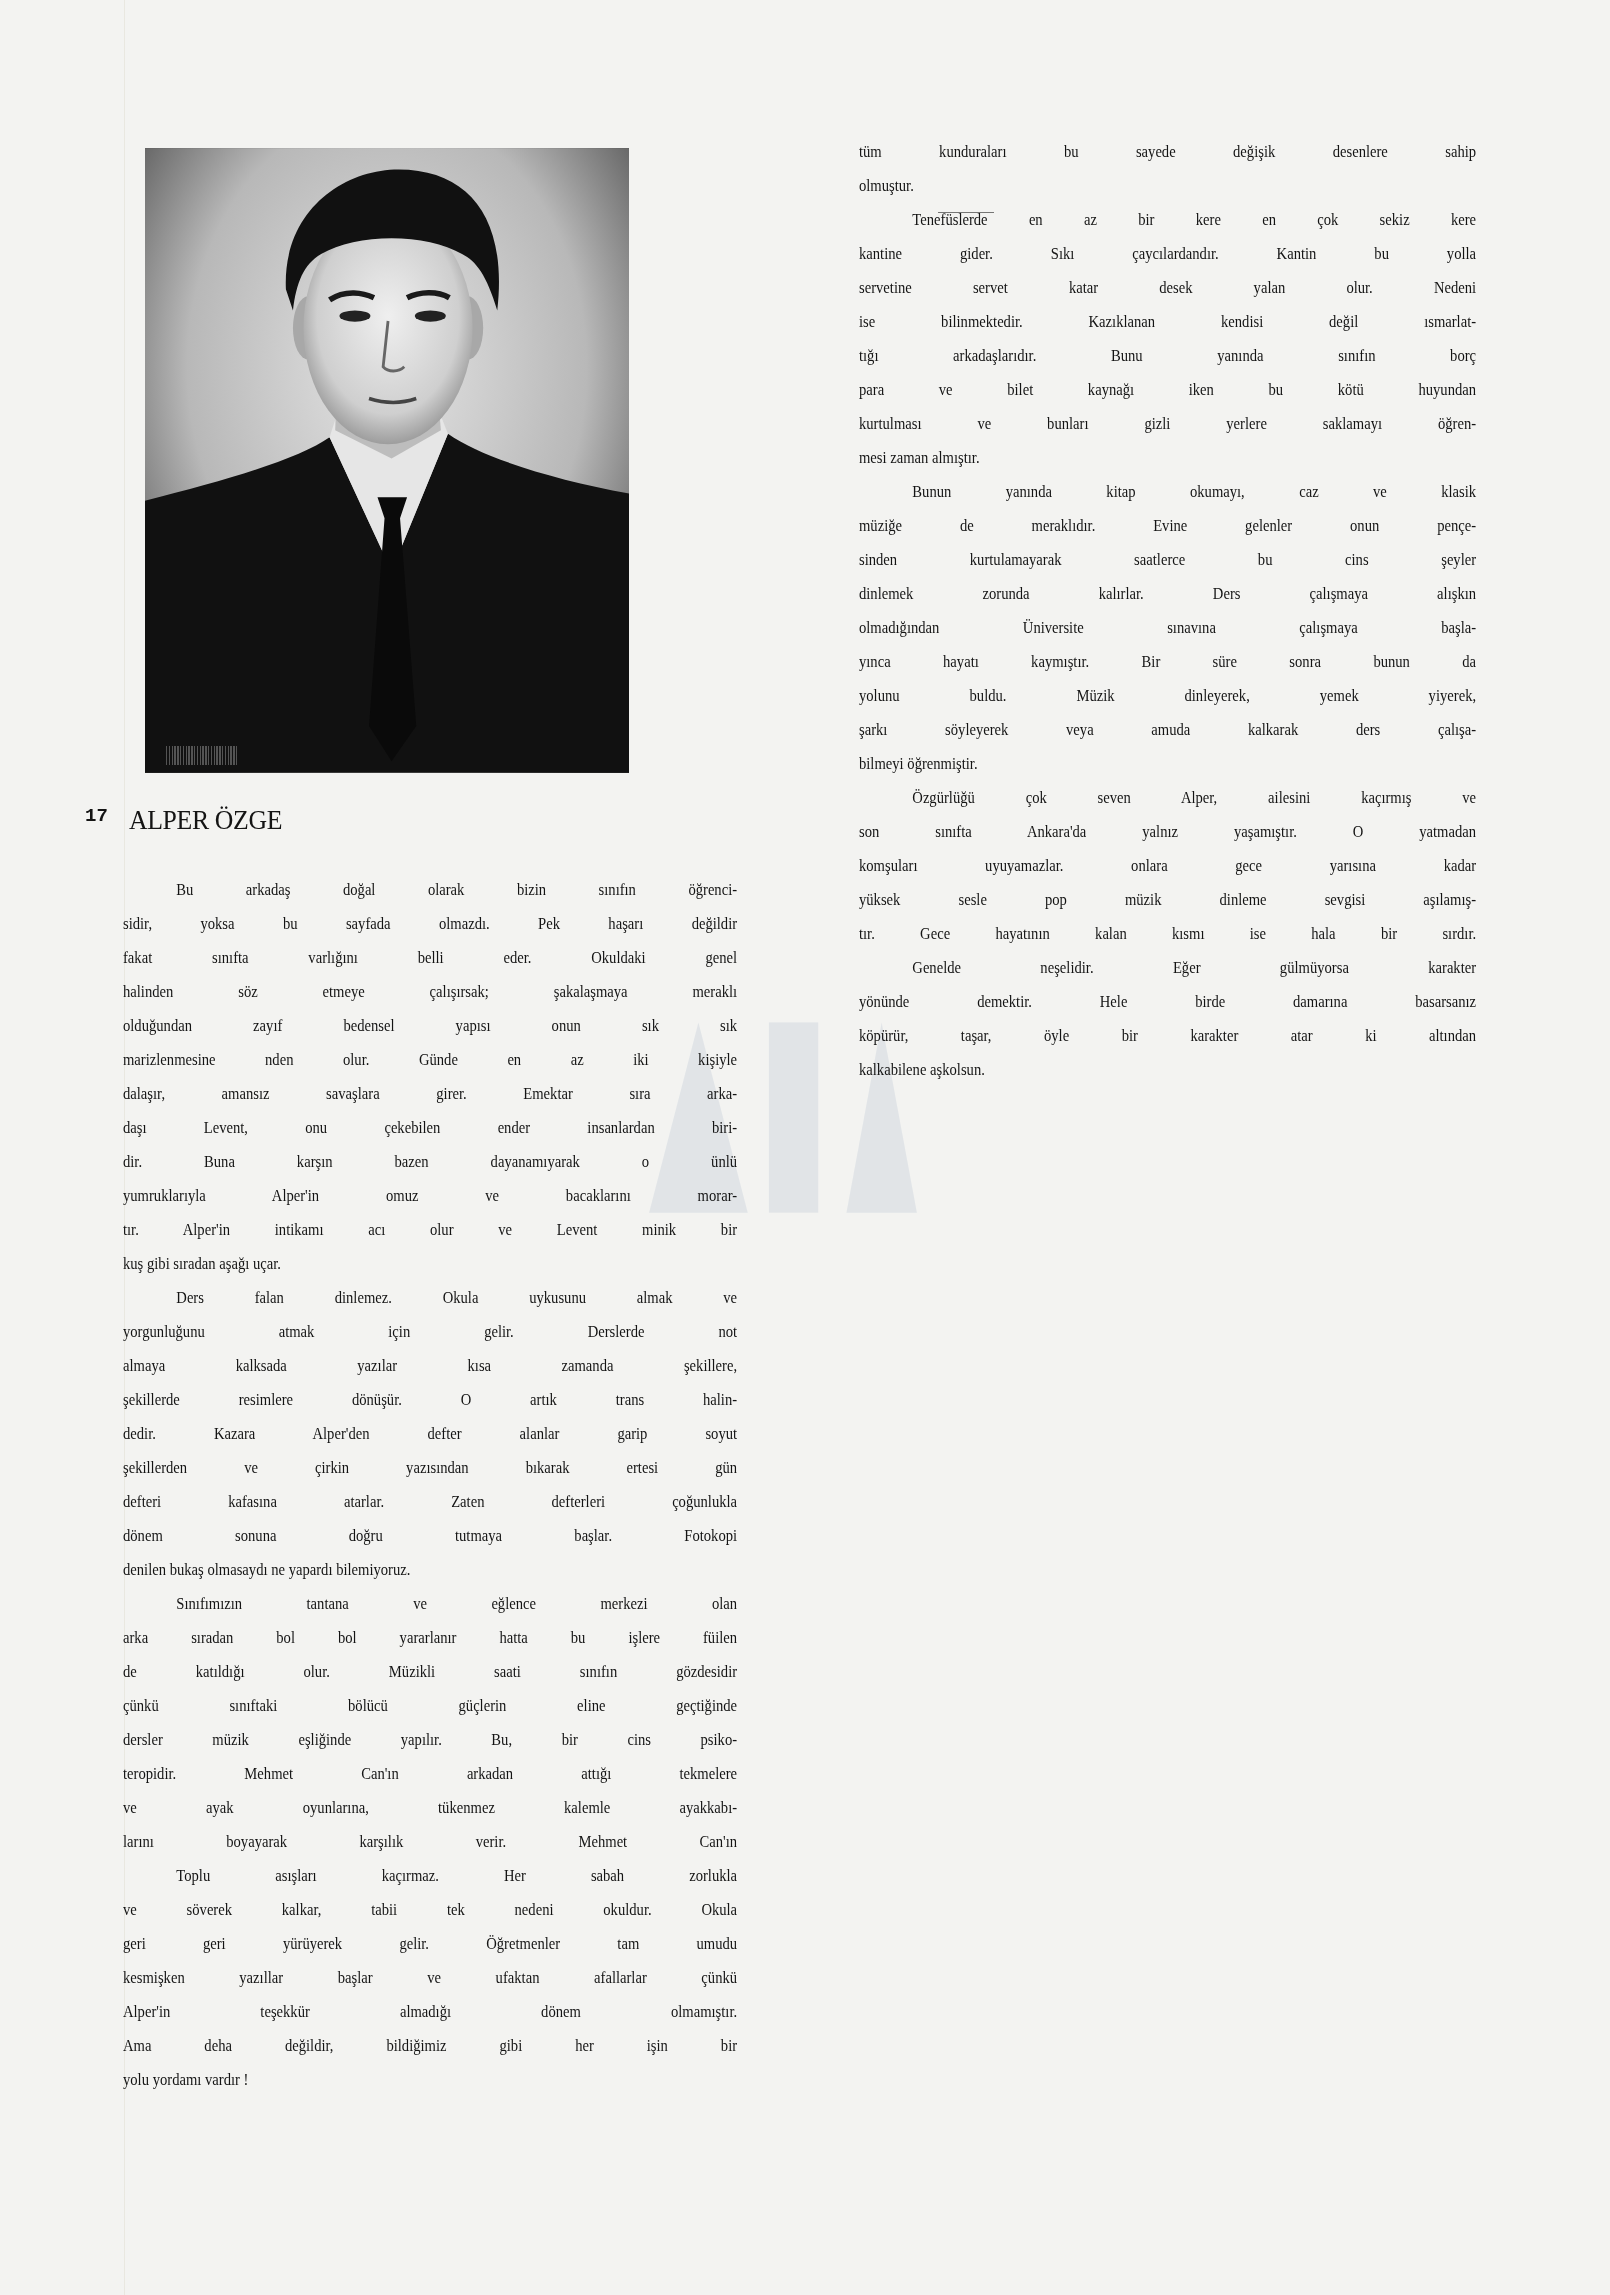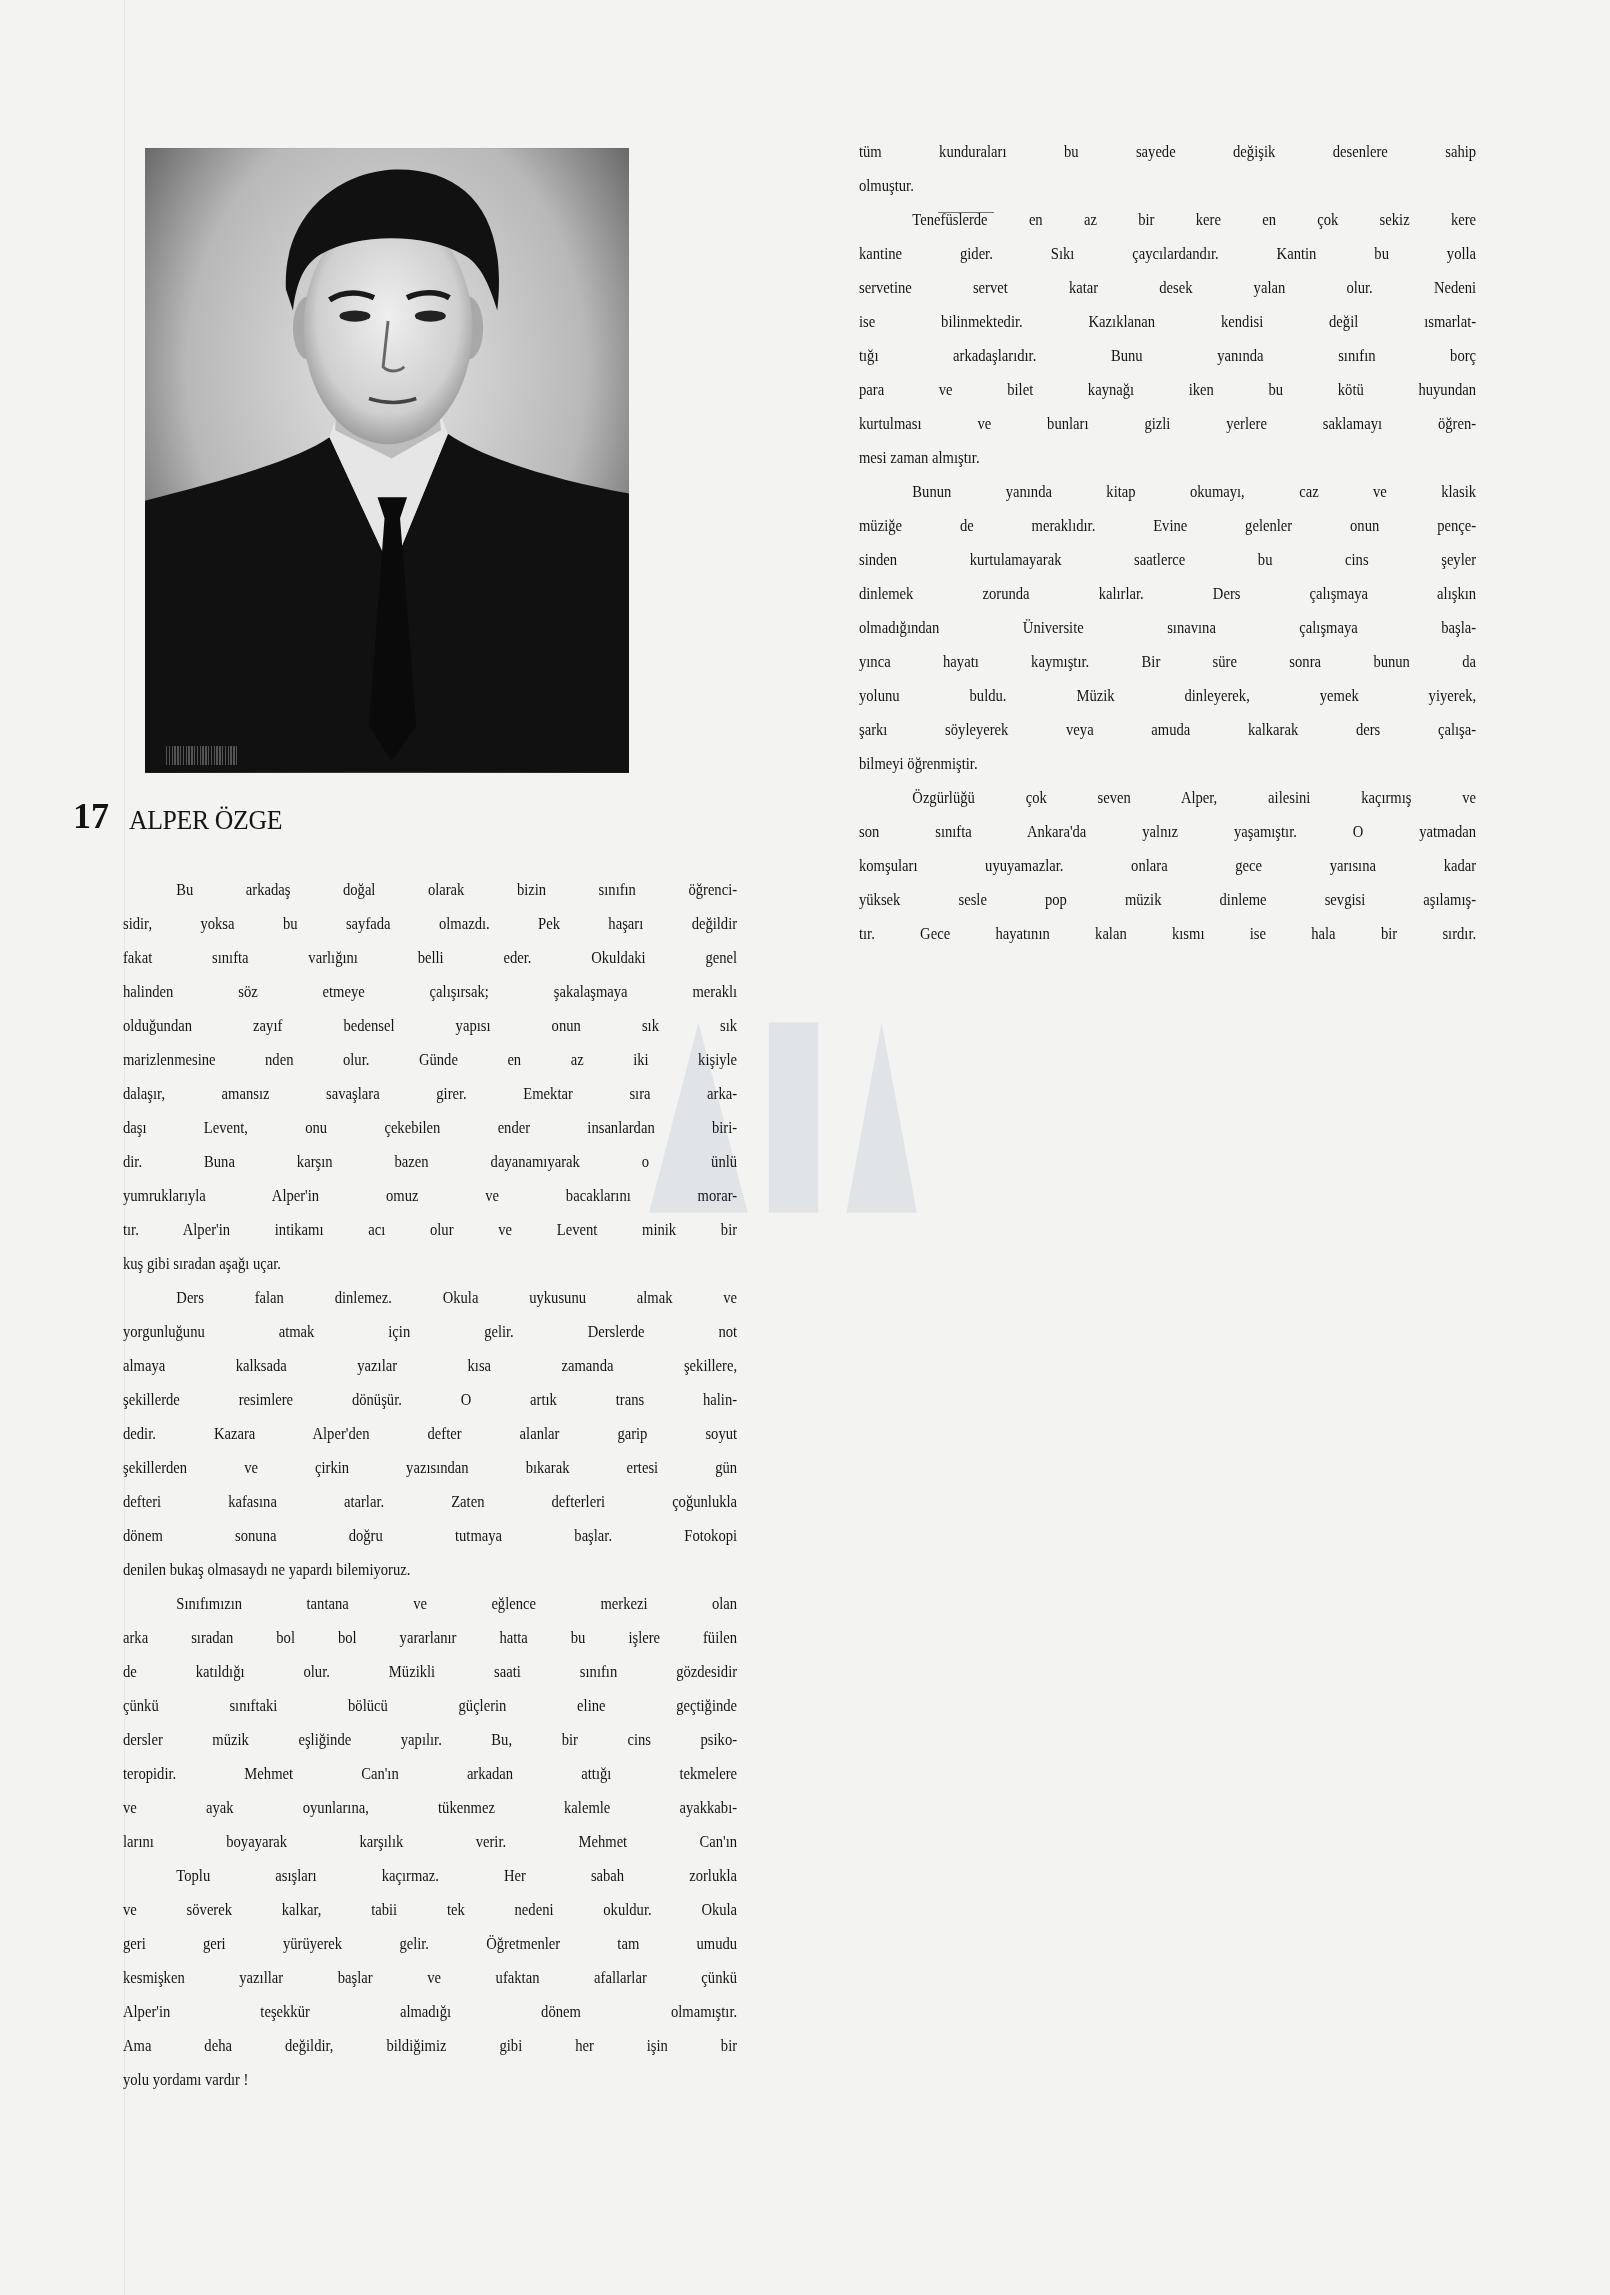--- a/index.html
+++ b/index.html
@@ -22,22 +22,22 @@
     background:radial-gradient(ellipse at 50% 40%, #d9d9d9 0%, #bdbdbd 45%, #6a6a6a 80%, #2a2a2a 100%);
     overflow:hidden;
   }
   .photo svg { position:absolute; left:0; top:0; }
   .studio-mark {
     position:absolute; left:21px; bottom:8.5px; width:71px; height:18.3px;
     background:repeating-linear-gradient(90deg,#8a8a8a 0 1.4px,transparent 1.4px 2.8px);
     opacity:0.55;
   }
   .entry-number {
-    position:absolute; left:73px; top:799px;
-    font-size:36px; font-weight:bold; line-height:34px;
+    position:absolute; left:85px; top:799px;
+    font-size:19px; font-weight:bold; line-height:34px;font-family:Liberation Mono, monospace;
   }
   .entry-name {
     position:absolute; left:129px; top:803px;
     font-size:28px; line-height:34px; letter-spacing:-0.4px;
     transform:scaleX(0.92); transform-origin:left top;
   }
   .col {
     position:absolute;
     font-size:17px;
     line-height:34px;
@@ -187,14 +187,20 @@
       <span class="line">şarkı söyleyerek veya amuda kalkarak ders çalışa-</span>
       <span class="line last">bilmeyi öğrenmiştir.</span>
     </div>
     <div>
       <span class="line indent">Özgürlüğü çok seven Alper, ailesini kaçırmış ve</span>
       <span class="line">son sınıfta Ankara'da yalnız yaşamıştır. O yatmadan</span>
       <span class="line">komşuları uyuyamazlar. onlara gece yarısına kadar</span>
       <span class="line">yüksek sesle pop müzik dinleme sevgisi aşılamış-</span>
       <span class="line">tır. Gece hayatının kalan kısmı ise hala bir sırdır.</span>
     </div>
+    <div>
+      <span class="line indent">Genelde neşelidir. Eğer gülmüyorsa karakter</span>
+      <span class="line">yönünde demektir. Hele birde damarına basarsanız</span>
+      <span class="line">köpürür, taşar, öyle bir karakter atar ki altından</span>
+      <span class="line last">kalkabilene aşkolsun.</span>
+    </div>
   </div>
 
 
 </body></html>

